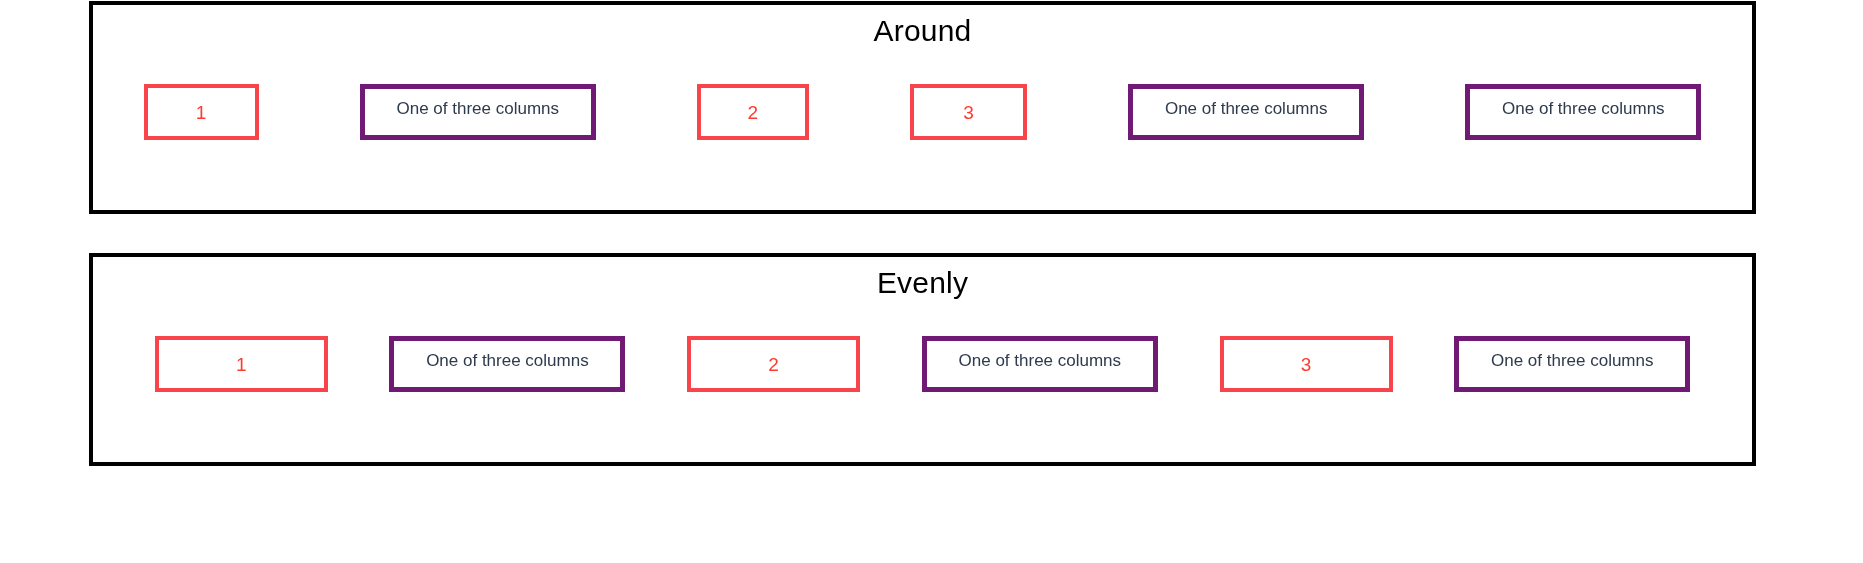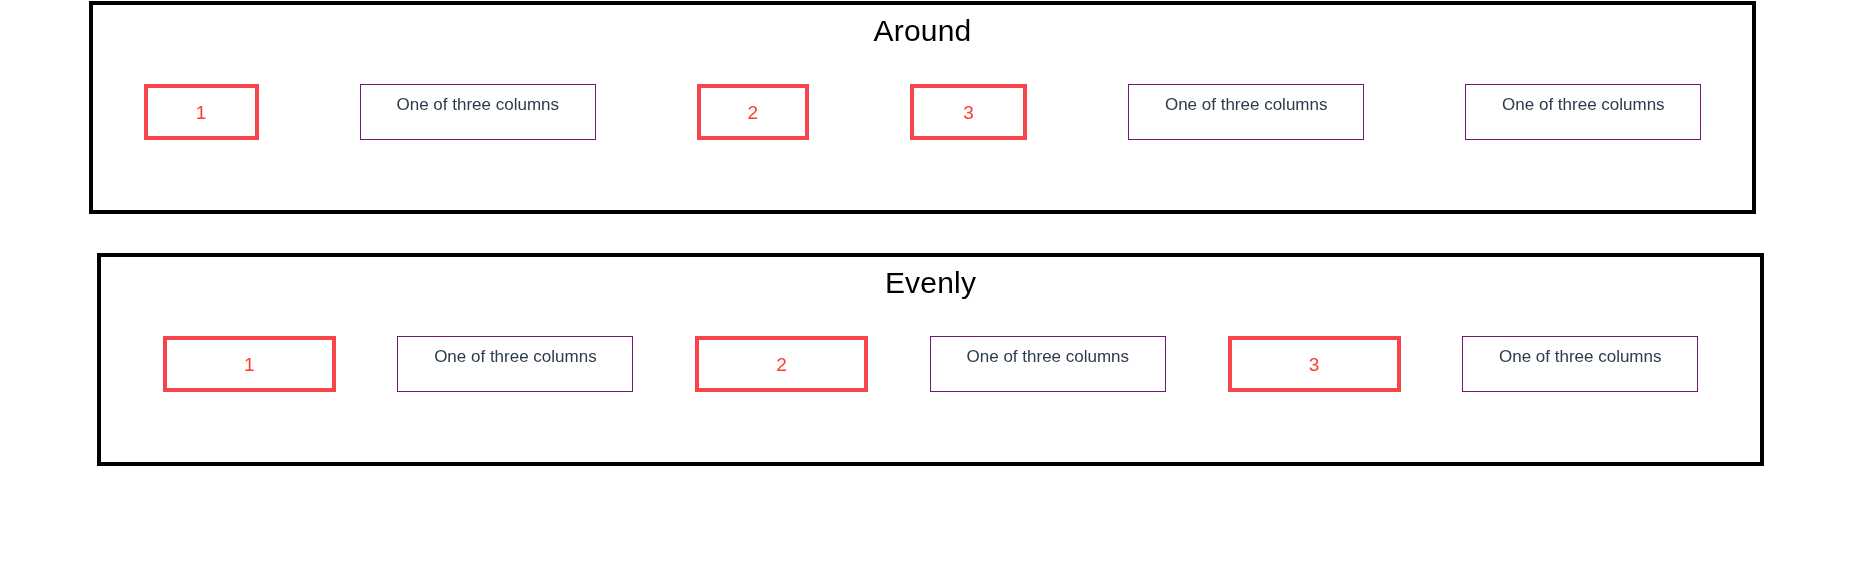--- a/index.html
+++ b/index.html
@@ -23,21 +23,21 @@
   .panel {
     position: absolute;
     box-sizing: border-box;
     border: 4px solid #000000;
     background: #ffffff;
     left: 89px;
     width: 1667px;
   }
 
   .panel-around { top: 1px;  height: 213px; }
-  .panel-evenly { top: 253px; height: 213px; margin-left: 8px; }
+  .panel-evenly { top: 253px; height: 213px; }
 
   .panel-title {
     text-align: center;
     font-size: 30px;
     font-weight: 400;
     color: #000000;
     line-height: 1;
     margin-top: 11px;
     font-family: "Liberation Sans", sans-serif;
     letter-spacing: 0.2px;
@@ -72,21 +72,21 @@
   }
   .cell-num .num {
     color: #ff3b30;
     font-size: 19px;
     line-height: 1;
     font-family: "Liberation Sans", sans-serif;
   }
 
   
   .cell-text {
-    border: 1px solid #701a75;
+    border: 5px solid #701a75;
     align-items: flex-start;
     justify-content: center;
   }
   .cell-text .label {
     color: #2e3a4d;
     font-size: 17px;
     line-height: 1;
     padding-top: 11px;
     white-space: nowrap;
     font-family: "Liberation Sans", sans-serif;

